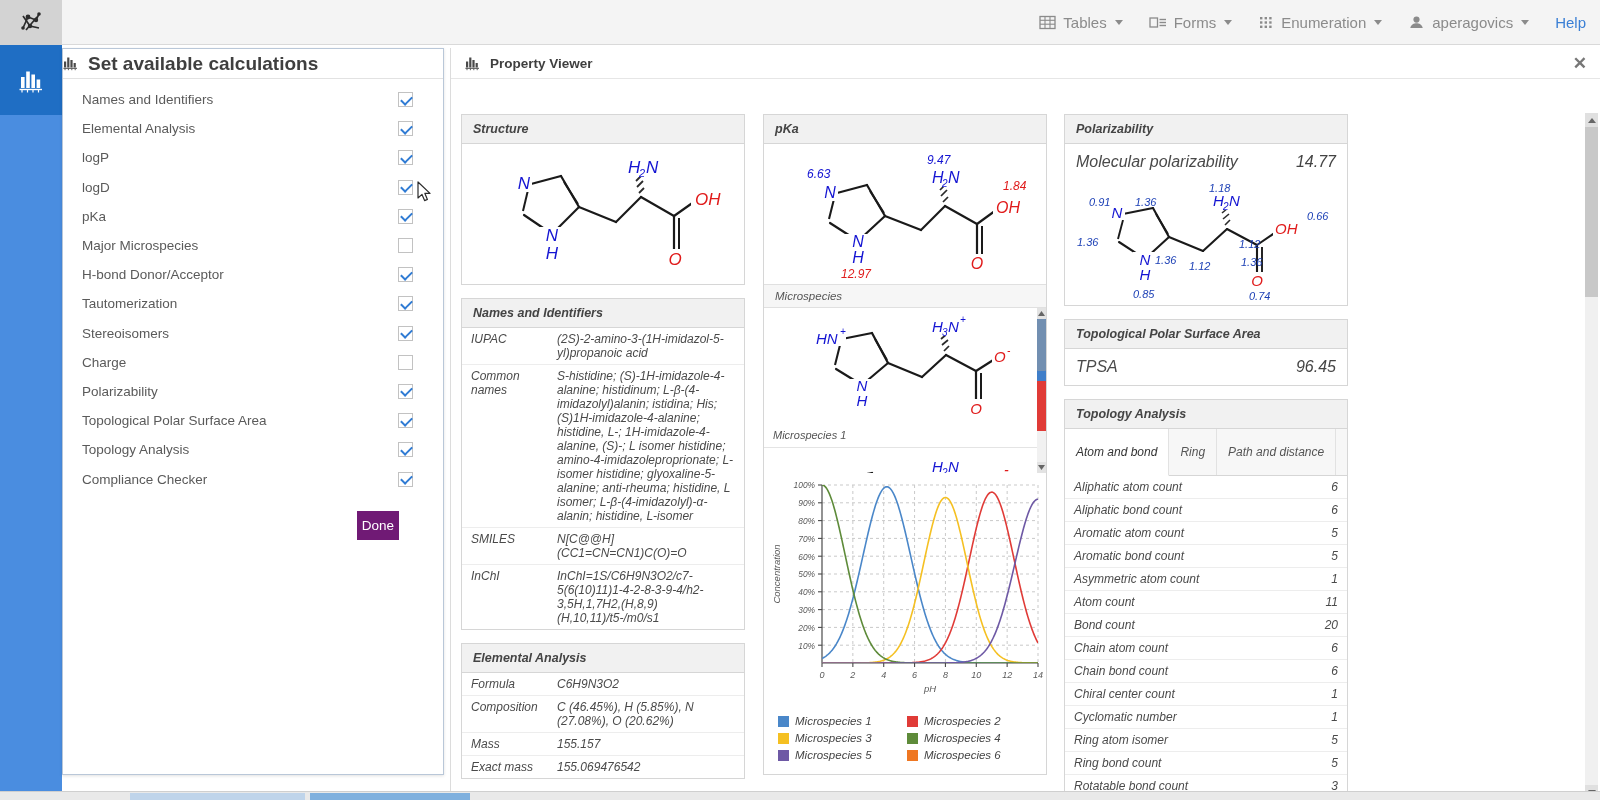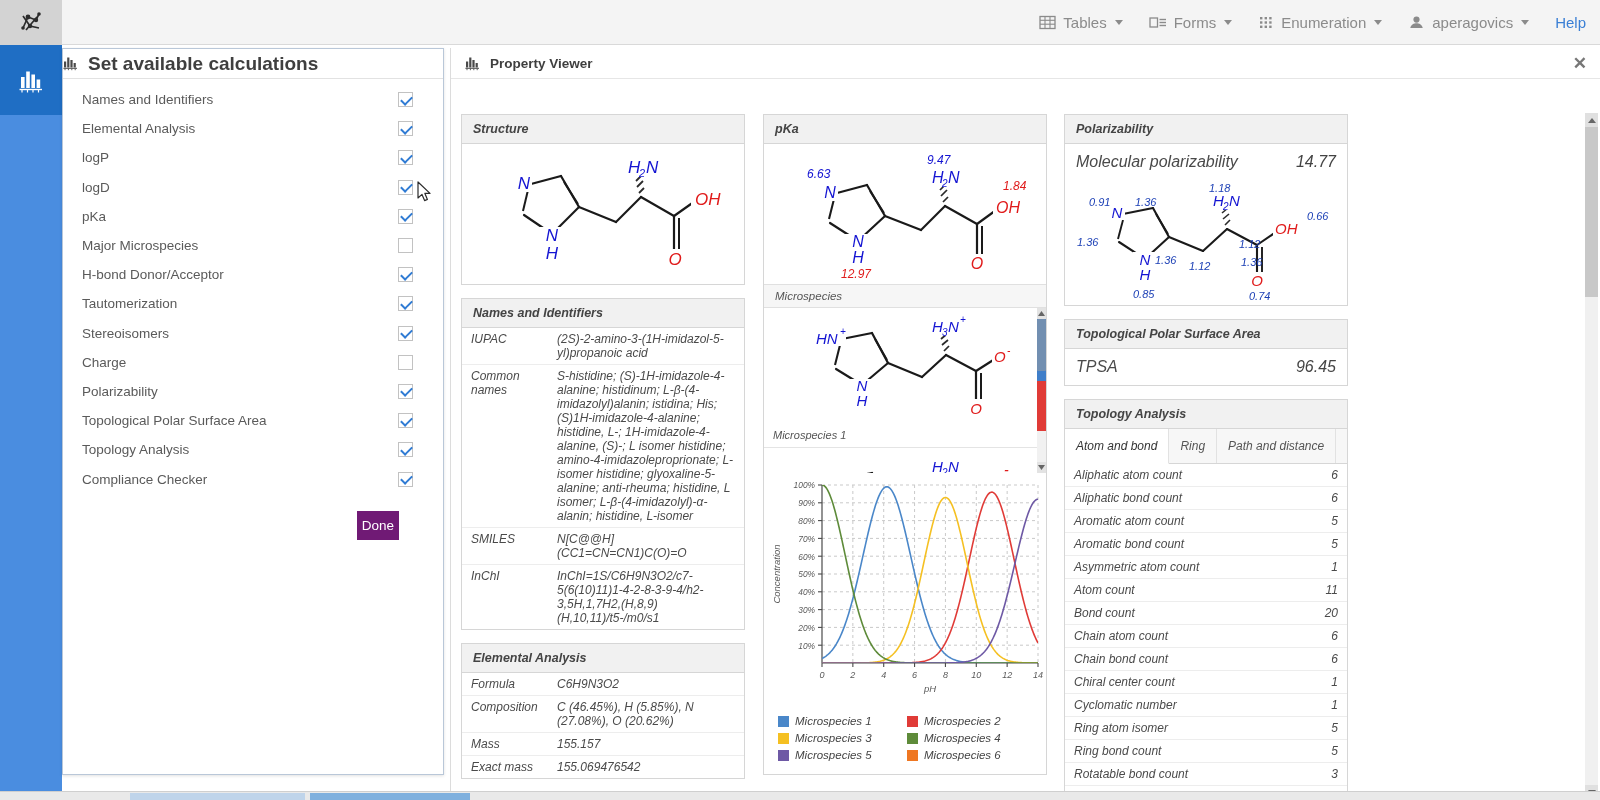--- a/index.html
+++ b/index.html
@@ -143,21 +143,21 @@
 
   
   .chart-wrap { padding: 4px 2px 6px 2px; }
   .legend { display: flex; flex-wrap: wrap; padding: 4px 10px 8px 14px; }
   .legend-item { width: 50%; display: flex; align-items: center; gap: 6px; font-size: 11.5px; color: #444; margin-bottom: 5px; }
   .swatch { width: 11px; height: 11px; flex: none; }
 
   
   .tabs { display: flex; border-bottom: 1px solid #d6d6d6; background: #f7f7f7; }
   .tab {
-    padding: 10px 11px; font-size: 12px; color: #555; cursor: pointer;
+    padding: 16px 11px; font-size: 12px; color: #555; cursor: pointer;
     border-right: 1px solid #e2e2e2;
   }
   .tab.active { background: #ffffff; color: #333; border-bottom: 1px solid #fff; margin-bottom: -1px; }
 
   
   .v-scroll { position: absolute; right: 2px; top: 34px; width: 13px; height: 686px; background: #f0f0f0; }
   .v-thumb { position: absolute; right: 2px; top: 48px; width: 13px; height: 170px; background: #c8c8c8; }
   .v-up, .v-dn { position: absolute; right: 2px; width: 13px; height: 14px; background: #e0e0e0; display:flex; align-items:center; justify-content:center; }
 
   

